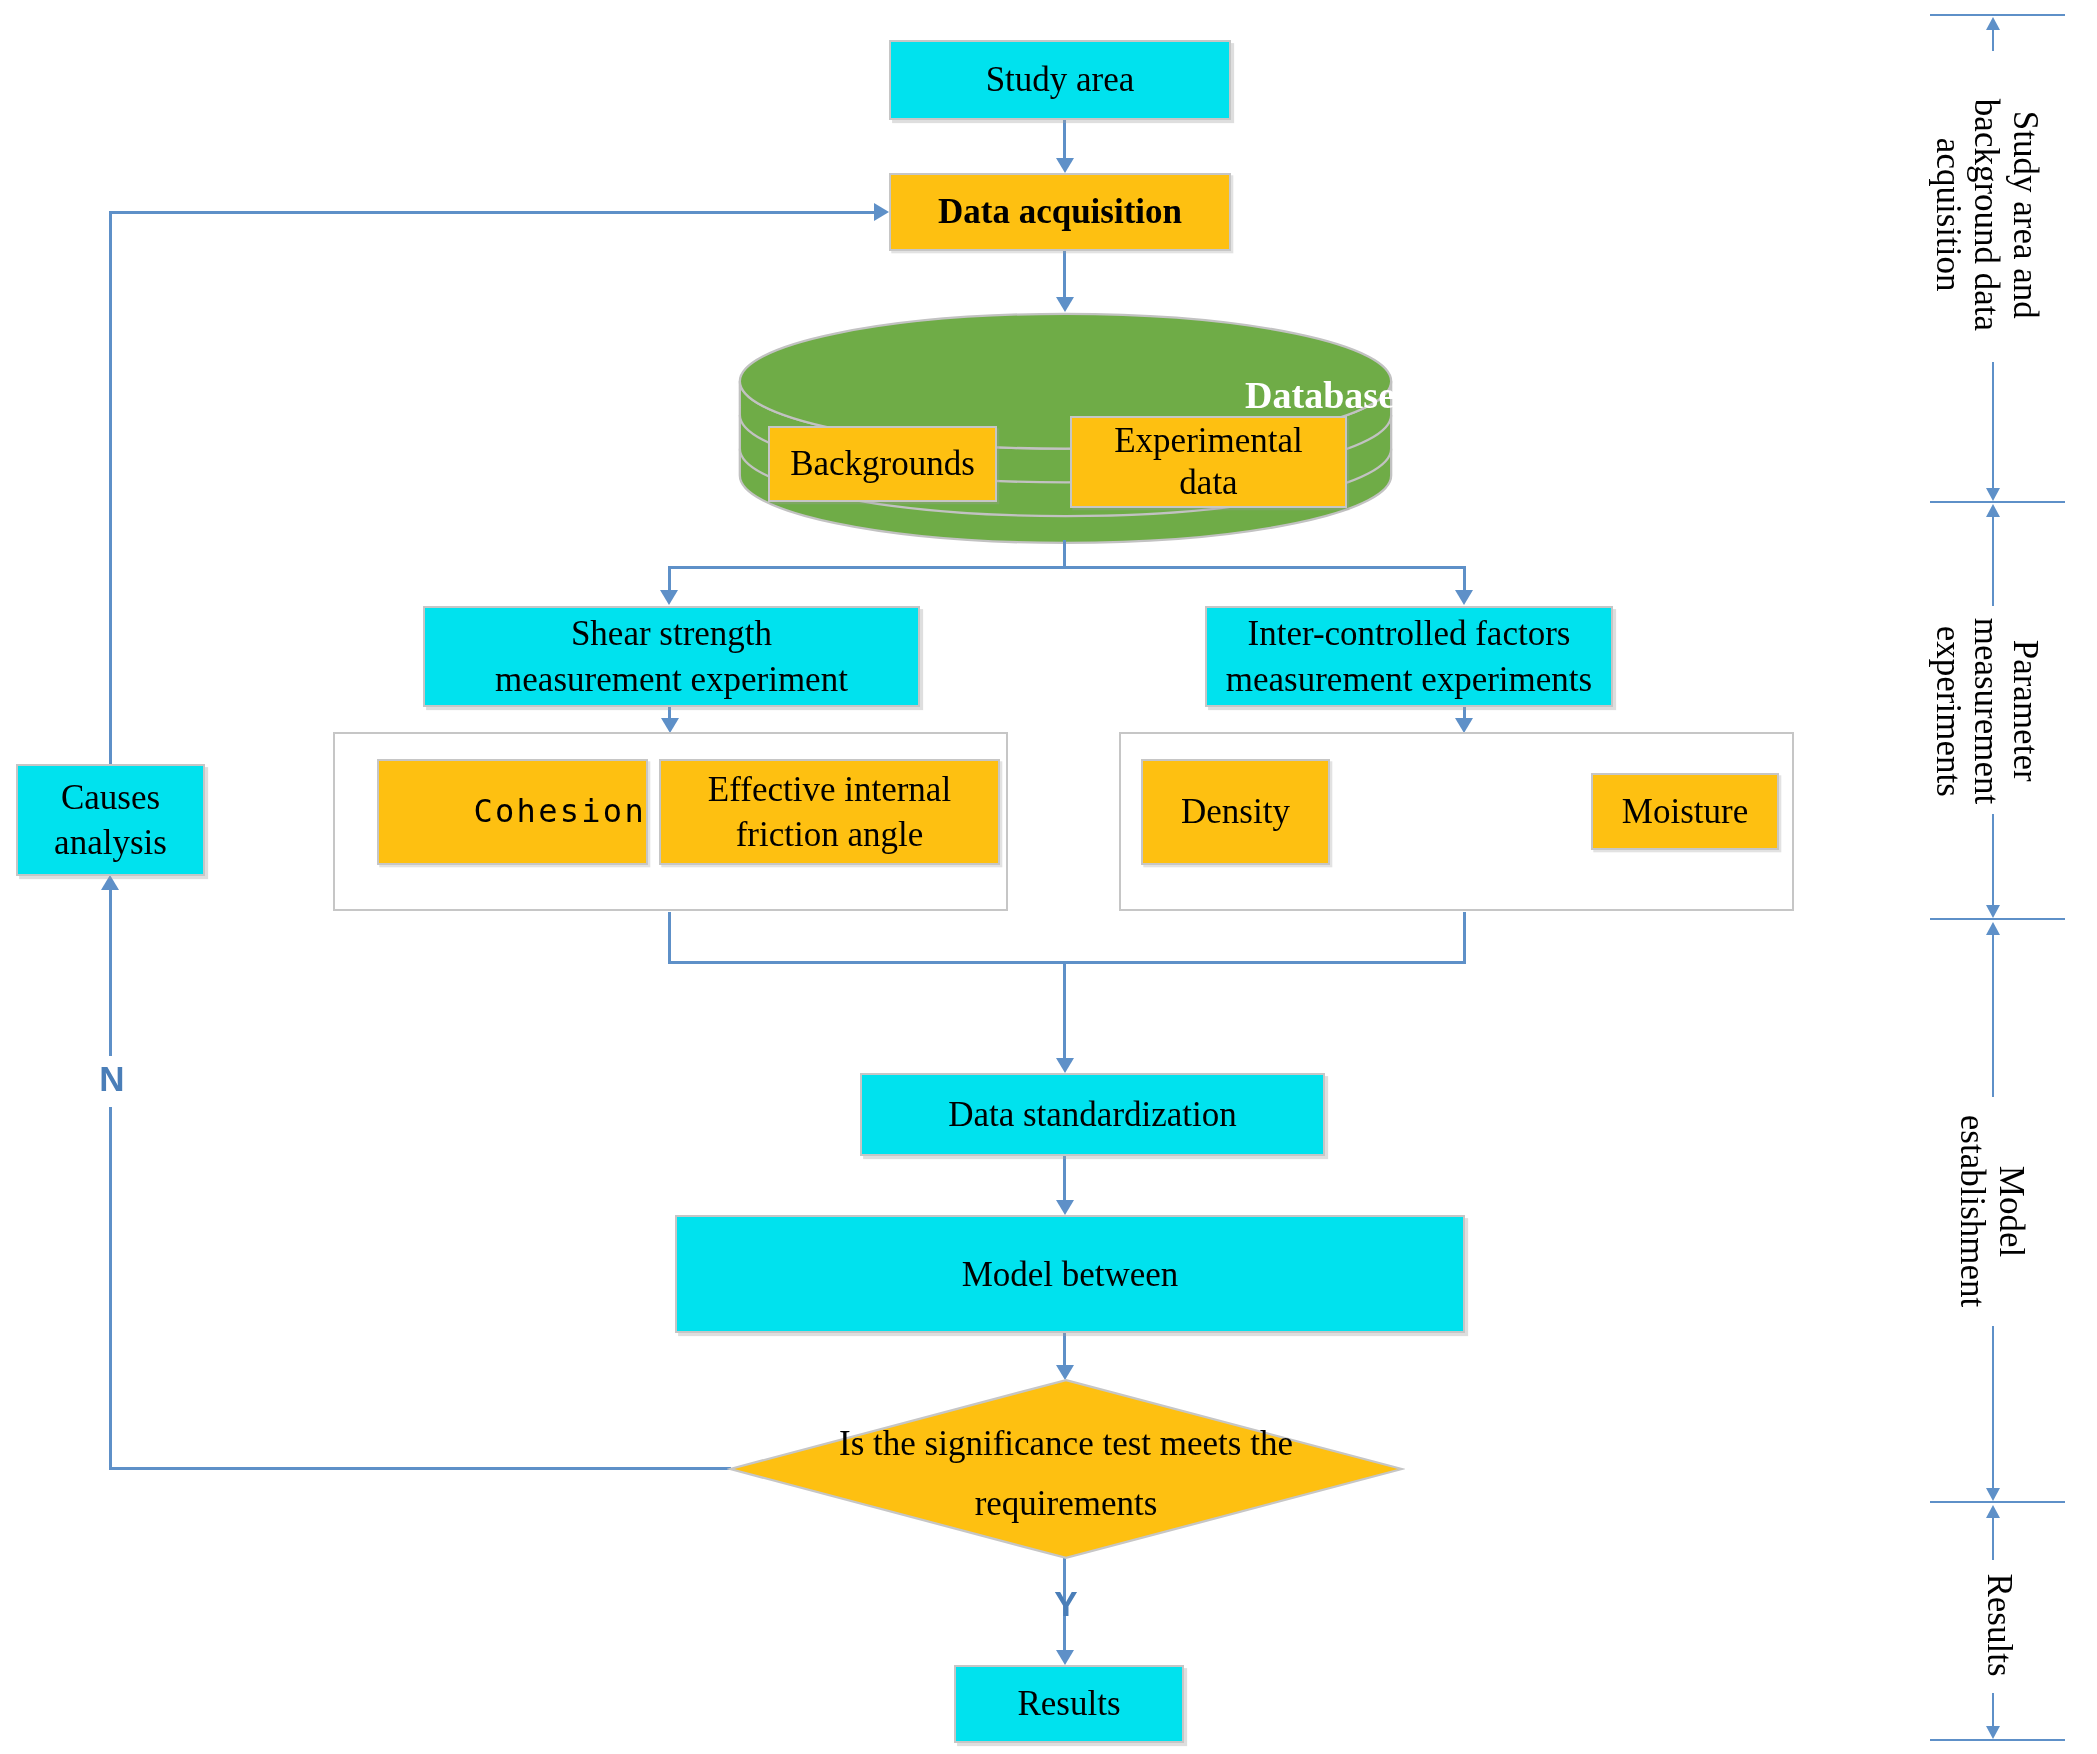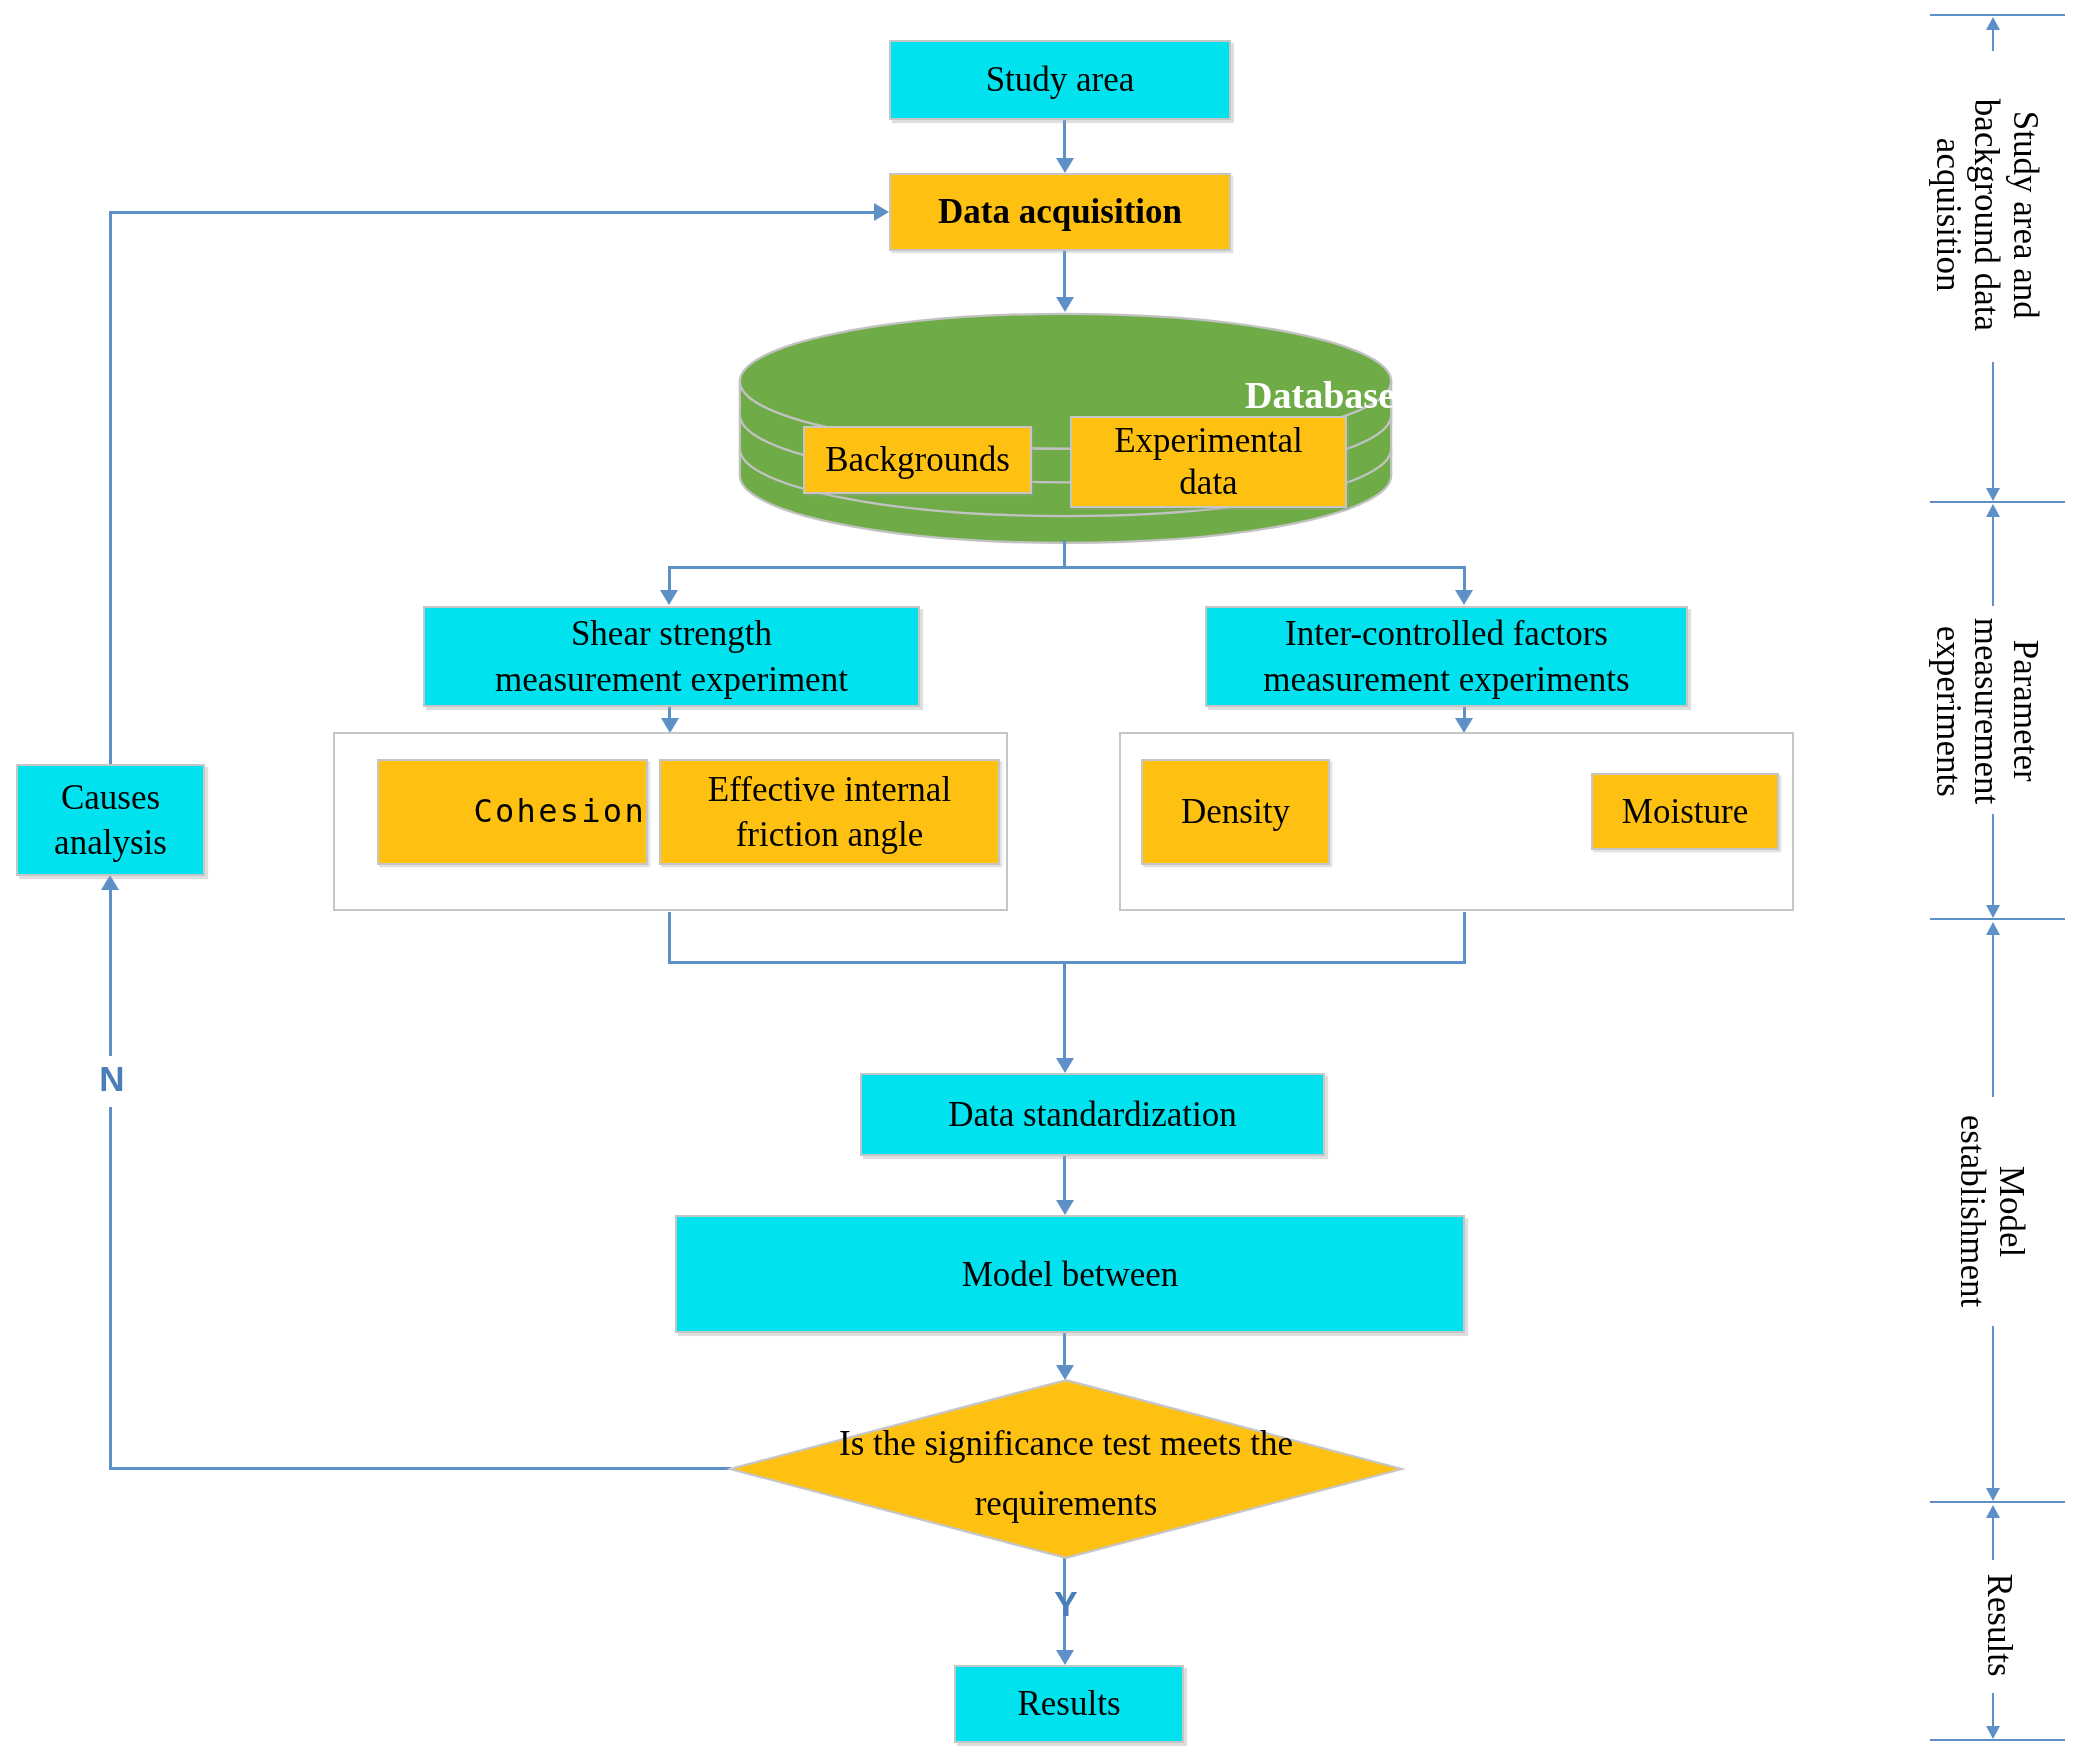--- a/index.html
+++ b/index.html
@@ -100,33 +100,33 @@
   <div class="container" style="left:1119px;top:732px;width:675px;height:179px;"></div>
 
   <div class="box cyan" style="left:889px;top:40px;width:342px;height:80px;">
     <span>Study area</span>
   </div>
 
   <div class="box orange" style="left:889px;top:173px;width:342px;height:78px;font-weight:bold;">
     <span>Data acquisition</span>
   </div>
 
-  <div class="box orange" style="left:803px;top:426px;width:229px;height:68px;">
+  <div class="box orange" style="left:768px;top:426px;width:229px;height:76px;">
     <span>Backgrounds</span>
   </div>
   <div class="box orange" style="left:1070px;top:416px;width:277px;height:92px;line-height:1.2;">
     <span>Experimental</span>
     <span>data</span>
   </div>
 
   <div class="box cyan" style="left:423px;top:606px;width:497px;height:101px;">
     <span>Shear strength</span>
     <span>measurement experiment</span>
   </div>
-  <div class="box cyan" style="left:1205px;top:606px;width:483px;height:101px;">
+  <div class="box cyan" style="left:1205px;top:606px;width:408px;height:101px;">
     <span>Inter-controlled factors</span>
     <span>measurement experiments</span>
   </div>
 
   <div class="box orange" style="left:377px;top:759px;width:271px;height:106px;align-items:flex-end;">
     <span class="mono">Cohesion</span>
   </div>
   <div class="box orange" style="left:659px;top:759px;width:341px;height:106px;">
     <span>Effective internal</span>
     <span>friction angle</span>

